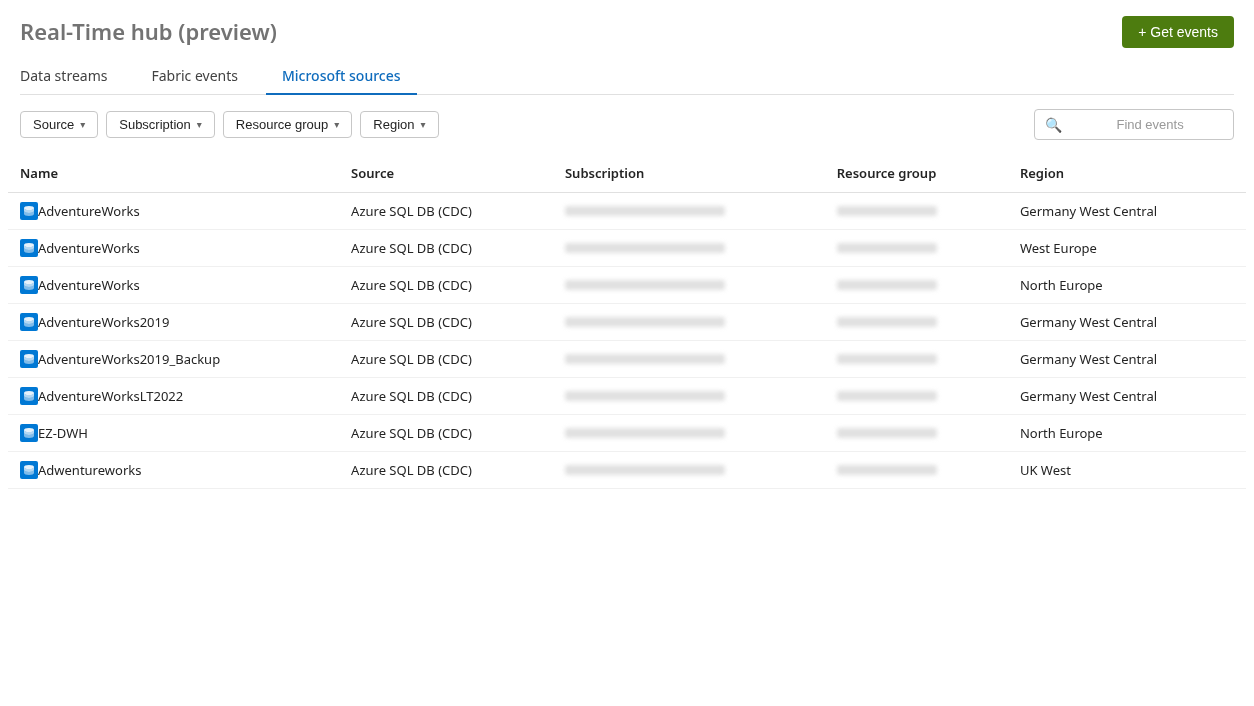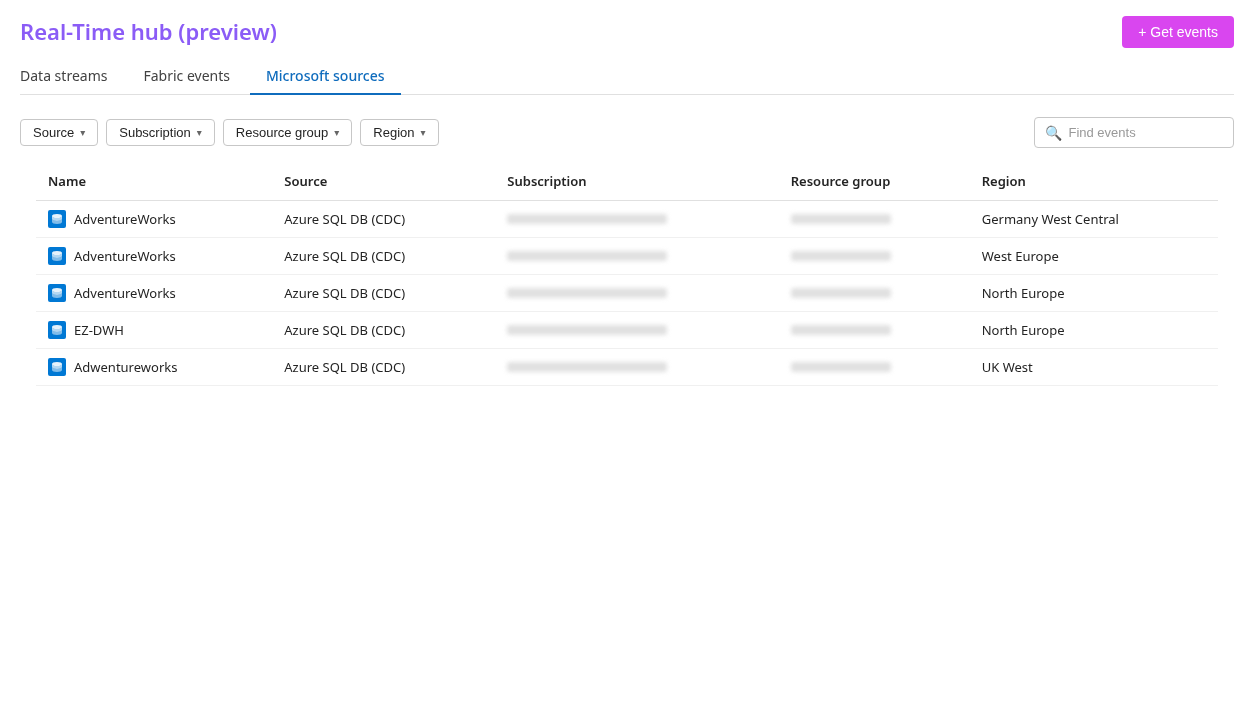--- a/index.html
+++ b/index.html
@@ -11,28 +11,28 @@
     }
 
     .header {
       padding: 16px 20px 0 20px;
     }
 
     .page-title {
       font-size: 22px;
       font-weight: 600;
       margin-bottom: 12px;
-      color: #8b5cf6;
+      color: #737373;
     }
 
     .tabs {
       display: flex;
-      gap: 4px;
+      gap: 12px;
       border-bottom: 1px solid #e0e0e0;
-      margin-bottom: 8px;
+      margin-bottom: 0;
     }
 
     .tab {
       padding: 8px 16px;
       cursor: pointer;
       font-size: 14px;
       color: #424242;
       border-bottom: 2px solid transparent;
       margin-bottom: -1px;
       white-space: nowrap;
@@ -89,28 +89,29 @@
       color: #666;
       font-size: 14px;
     }
 
     .search-input {
       border: none;
       outline: none;
       font-size: 13px;
       color: #701a75;
       width: 100%;
+      margin-left: 48px;
     }
 
     .search-input::placeholder {
       color: #999;
     }
 
     .table-container {
-      padding: 0 36px;
+      padding: 0 8px;
       overflow-y: auto;
       max-height: calc(100vh - 160px);
       position: relative;
     }
 
     table {
       width: 100%;
       border-collapse: collapse;
     }
 
@@ -131,21 +132,20 @@
       padding: 9px 12px;
       font-size: 13px;
       color: #242424;
       border-bottom: 1px solid #f0f0f0;
       vertical-align: middle;
     }
 
     .name-cell {
       display: flex;
       align-items: center;
-      gap: 8px;
     }
 
     .db-icon {
       width: 18px;
       height: 18px;
       flex-shrink: 0;
     }
 
     .blurred-text {
       display: inline-block;
@@ -157,21 +157,21 @@
     }
 
     .blurred-sub { width: 160px; }
     .blurred-rg { width: 100px; }
 
     .get-events-btn {
       display: flex;
       align-items: center;
       gap: 6px;
       padding: 8px 16px;
-      background: #d946ef;
+      background: #4d7c0f;
       color: #fff;
       border: none;
       border-radius: 4px;
       cursor: pointer;
       font-size: 14px;
       font-weight: 500;
       position: absolute;
       right: 20px;
       top: 16px;
     }
@@ -283,20 +283,71 @@
           </tr>
           <tr>
             <td>
     <div class="name-cell">
       <svg class="db-icon" viewBox="0 0 18 18" xmlns="http://www.w3.org/2000/svg">
         <rect width="18" height="18" rx="2" fill="#0078d4"></rect>
         <ellipse cx="9" cy="6" rx="5" ry="2" fill="#fff" opacity="0.9"></ellipse>
         <path d="M4 6v3c0 1.1 2.24 2 5 2s5-.9 5-2V6c0 1.1-2.24 2-5 2S4 7.1 4 6z" fill="#fff" opacity="0.7"></path>
         <path d="M4 9v3c0 1.1 2.24 2 5 2s5-.9 5-2V9c0 1.1-2.24 2-5 2S4 10.1 4 9z" fill="#fff" opacity="0.5"></path>
       </svg>
+      <span>AdventureWorks2019</span>
+    </div>
+            </td>
+            <td>Azure SQL DB (CDC)</td>
+            <td><span class="blurred-text blurred-sub"></span></td>
+            <td><span class="blurred-text blurred-rg"></span></td>
+            <td>Germany West Central</td>
+          </tr>
+          <tr>
+            <td>
+    <div class="name-cell">
+      <svg class="db-icon" viewBox="0 0 18 18" xmlns="http://www.w3.org/2000/svg">
+        <rect width="18" height="18" rx="2" fill="#0078d4"></rect>
+        <ellipse cx="9" cy="6" rx="5" ry="2" fill="#fff" opacity="0.9"></ellipse>
+        <path d="M4 6v3c0 1.1 2.24 2 5 2s5-.9 5-2V6c0 1.1-2.24 2-5 2S4 7.1 4 6z" fill="#fff" opacity="0.7"></path>
+        <path d="M4 9v3c0 1.1 2.24 2 5 2s5-.9 5-2V9c0 1.1-2.24 2-5 2S4 10.1 4 9z" fill="#fff" opacity="0.5"></path>
+      </svg>
+      <span>AdventureWorks2019_Backup</span>
+    </div>
+            </td>
+            <td>Azure SQL DB (CDC)</td>
+            <td><span class="blurred-text blurred-sub"></span></td>
+            <td><span class="blurred-text blurred-rg"></span></td>
+            <td>Germany West Central</td>
+          </tr>
+          <tr>
+            <td>
+    <div class="name-cell">
+      <svg class="db-icon" viewBox="0 0 18 18" xmlns="http://www.w3.org/2000/svg">
+        <rect width="18" height="18" rx="2" fill="#0078d4"></rect>
+        <ellipse cx="9" cy="6" rx="5" ry="2" fill="#fff" opacity="0.9"></ellipse>
+        <path d="M4 6v3c0 1.1 2.24 2 5 2s5-.9 5-2V6c0 1.1-2.24 2-5 2S4 7.1 4 6z" fill="#fff" opacity="0.7"></path>
+        <path d="M4 9v3c0 1.1 2.24 2 5 2s5-.9 5-2V9c0 1.1-2.24 2-5 2S4 10.1 4 9z" fill="#fff" opacity="0.5"></path>
+      </svg>
+      <span>AdventureWorksLT2022</span>
+    </div>
+            </td>
+            <td>Azure SQL DB (CDC)</td>
+            <td><span class="blurred-text blurred-sub"></span></td>
+            <td><span class="blurred-text blurred-rg"></span></td>
+            <td>Germany West Central</td>
+          </tr>
+          <tr>
+            <td>
+    <div class="name-cell">
+      <svg class="db-icon" viewBox="0 0 18 18" xmlns="http://www.w3.org/2000/svg">
+        <rect width="18" height="18" rx="2" fill="#0078d4"></rect>
+        <ellipse cx="9" cy="6" rx="5" ry="2" fill="#fff" opacity="0.9"></ellipse>
+        <path d="M4 6v3c0 1.1 2.24 2 5 2s5-.9 5-2V6c0 1.1-2.24 2-5 2S4 7.1 4 6z" fill="#fff" opacity="0.7"></path>
+        <path d="M4 9v3c0 1.1 2.24 2 5 2s5-.9 5-2V9c0 1.1-2.24 2-5 2S4 10.1 4 9z" fill="#fff" opacity="0.5"></path>
+      </svg>
       <span>EZ-DWH</span>
     </div>
             </td>
             <td>Azure SQL DB (CDC)</td>
             <td><span class="blurred-text blurred-sub"></span></td>
             <td><span class="blurred-text blurred-rg"></span></td>
             <td>North Europe</td>
           </tr>
           <tr>
             <td>

